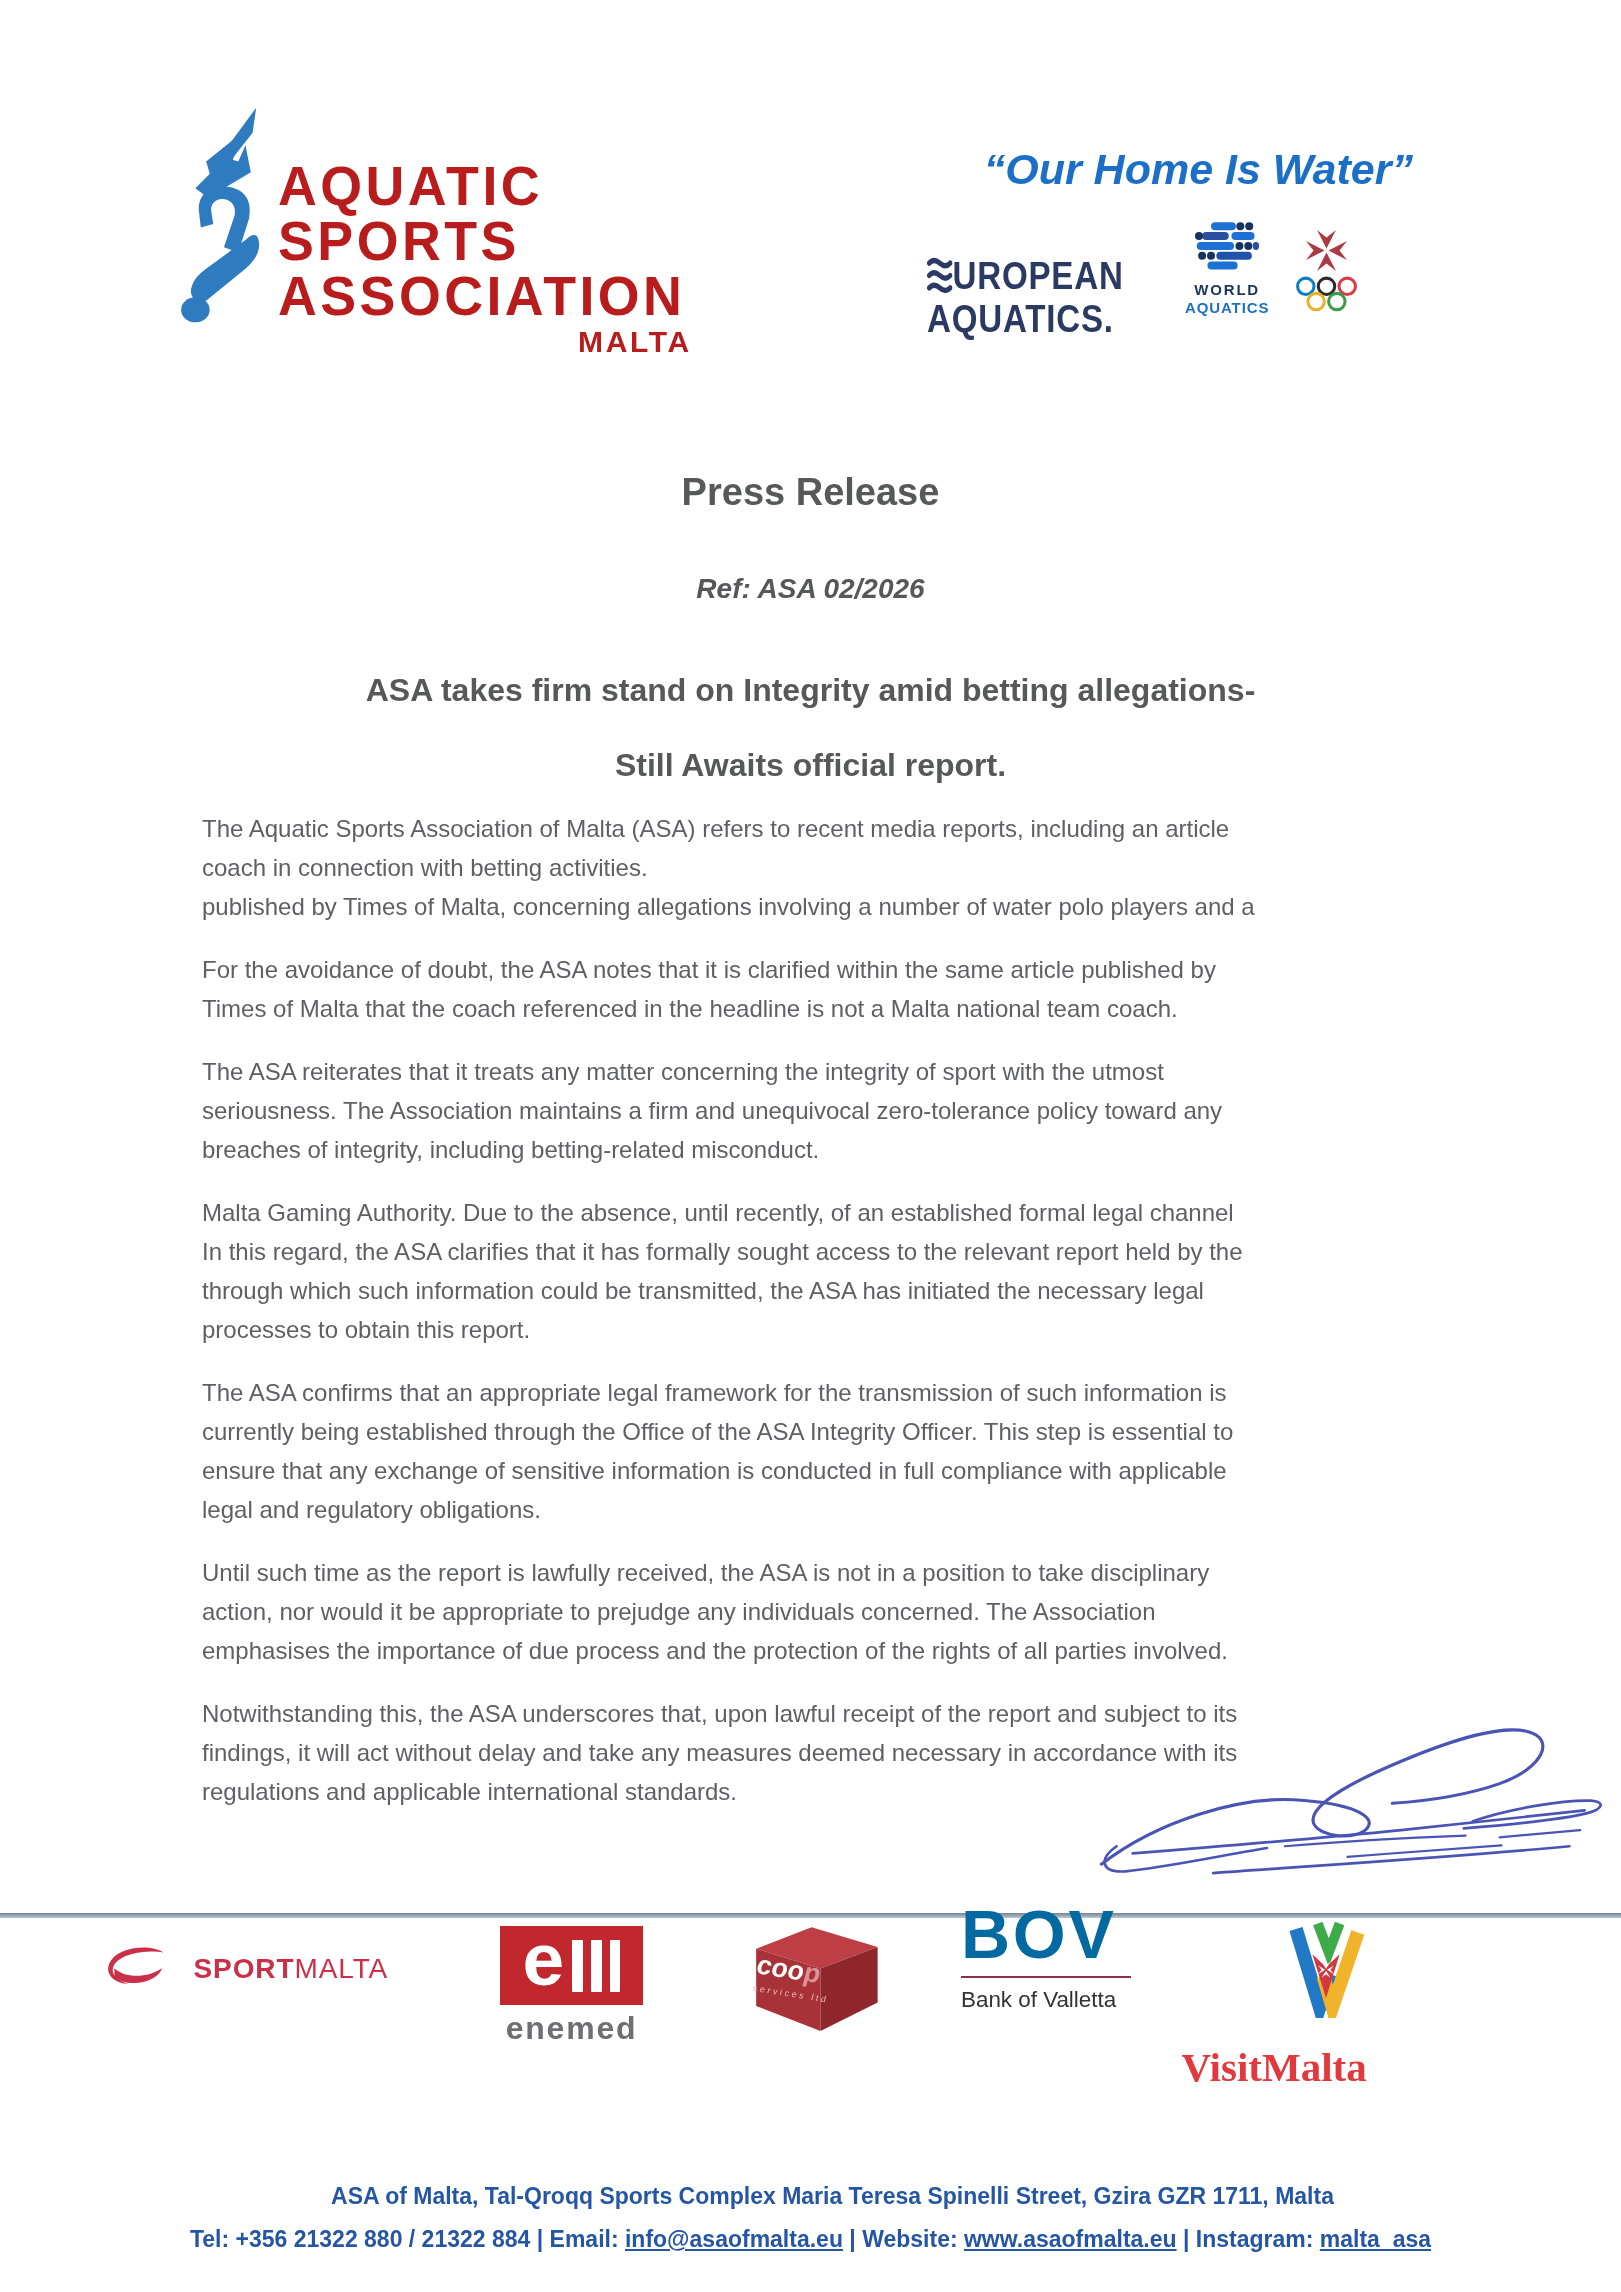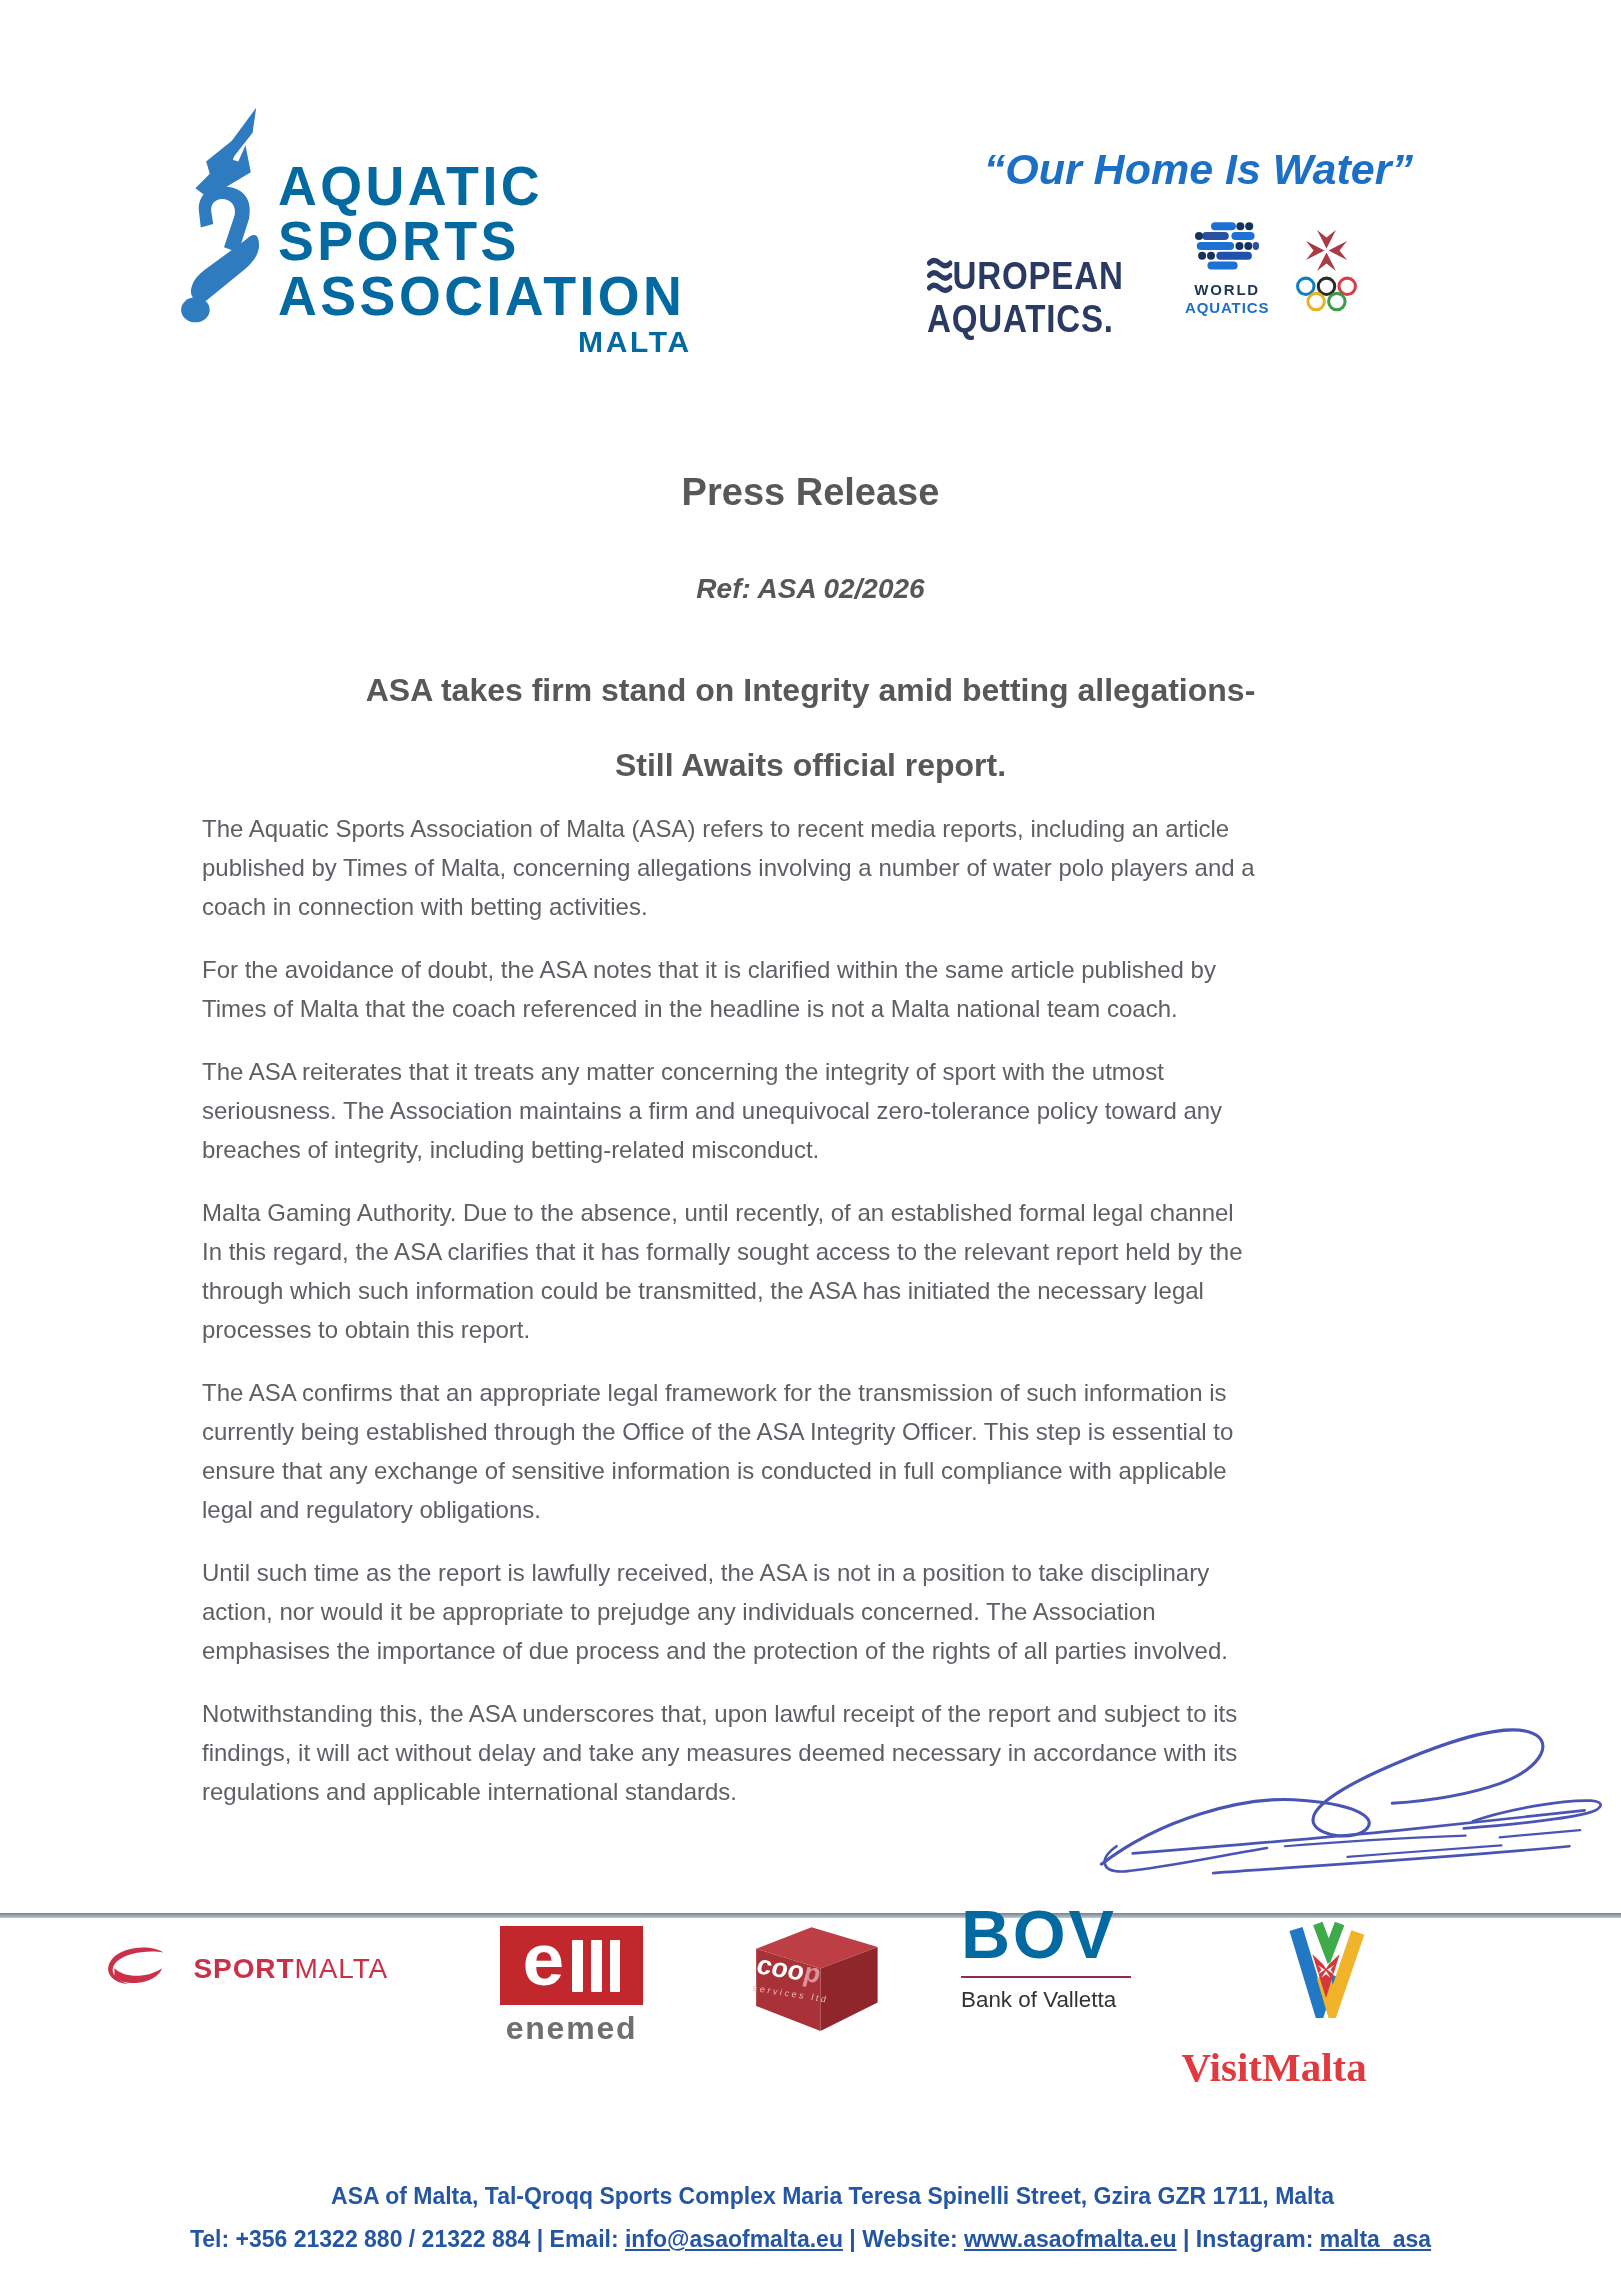--- a/index.html
+++ b/index.html
@@ -2,21 +2,21 @@
 <html style="font-size:14.3px"><head>
 <meta charset="utf-8">
 <style>
   html,body{margin:0;padding:0;background:#e8e8e8;}
   #page{position:relative;width:1621px;height:2293px;background:#ffffff;
         font-family:"Liberation Sans",sans-serif;overflow:hidden;}
 
   
   #asa-logo{position:absolute;left:179px;top:106px;display:flex;}
   #asa-icon{width:90px;height:219px;}
-  #asa-text{margin-left:9px;margin-top:52px;color:#0369a1;}
+  #asa-text{margin-left:9px;margin-top:52px;color:#b91c1c;}
   .asa-line{font-weight:700;font-size:56px;line-height:55px;letter-spacing:3.6px;
             transform:scaleX(.96);transform-origin:left;white-space:nowrap;}
   #asa-malta{font-weight:700;font-size:30px;letter-spacing:2.7px;text-align:right;
              width:414px;margin-top:1.8px;}
 
   
   #motto{position:absolute;top:145px;right:208px;font-size:43px;font-weight:700;
          font-style:italic;color:#1b6fc7;white-space:nowrap;}
   #partners{position:absolute;left:927px;top:222px;width:430px;display:flex;
             justify-content:space-between;align-items:flex-start;}
@@ -164,22 +164,22 @@
   </div>
 
   <div id="doc-title" class="centered">Press Release</div>
   <div id="doc-ref" class="centered">Ref: ASA 02/2026</div>
   <div id="headline1" class="centered">ASA takes firm stand on Integrity amid betting allegations-</div>
   <div id="headline2" class="centered">Still Awaits official report.</div>
 
   <div id="body-text">
       <div class="para">
         <div class="bline">The Aquatic Sports Association of Malta (ASA) refers to recent media reports, including an article</div>
+        <div class="bline">coach in connection with betting activities.</div>
         <div class="bline">published by Times of Malta, concerning allegations involving a number of water polo players and a</div>
-        <div class="bline">coach in connection with betting activities.</div>
       </div>
       <div class="para">
         <div class="bline">For the avoidance of doubt, the ASA notes that it is clarified within the same article published by</div>
         <div class="bline">Times of Malta that the coach referenced in the headline is not a Malta national team coach.</div>
       </div>
       <div class="para">
         <div class="bline">The ASA reiterates that it treats any matter concerning the integrity of sport with the utmost</div>
         <div class="bline">seriousness. The Association maintains a firm and unequivocal zero-tolerance policy toward any</div>
         <div class="bline">breaches of integrity, including betting-related misconduct.</div>
       </div>

